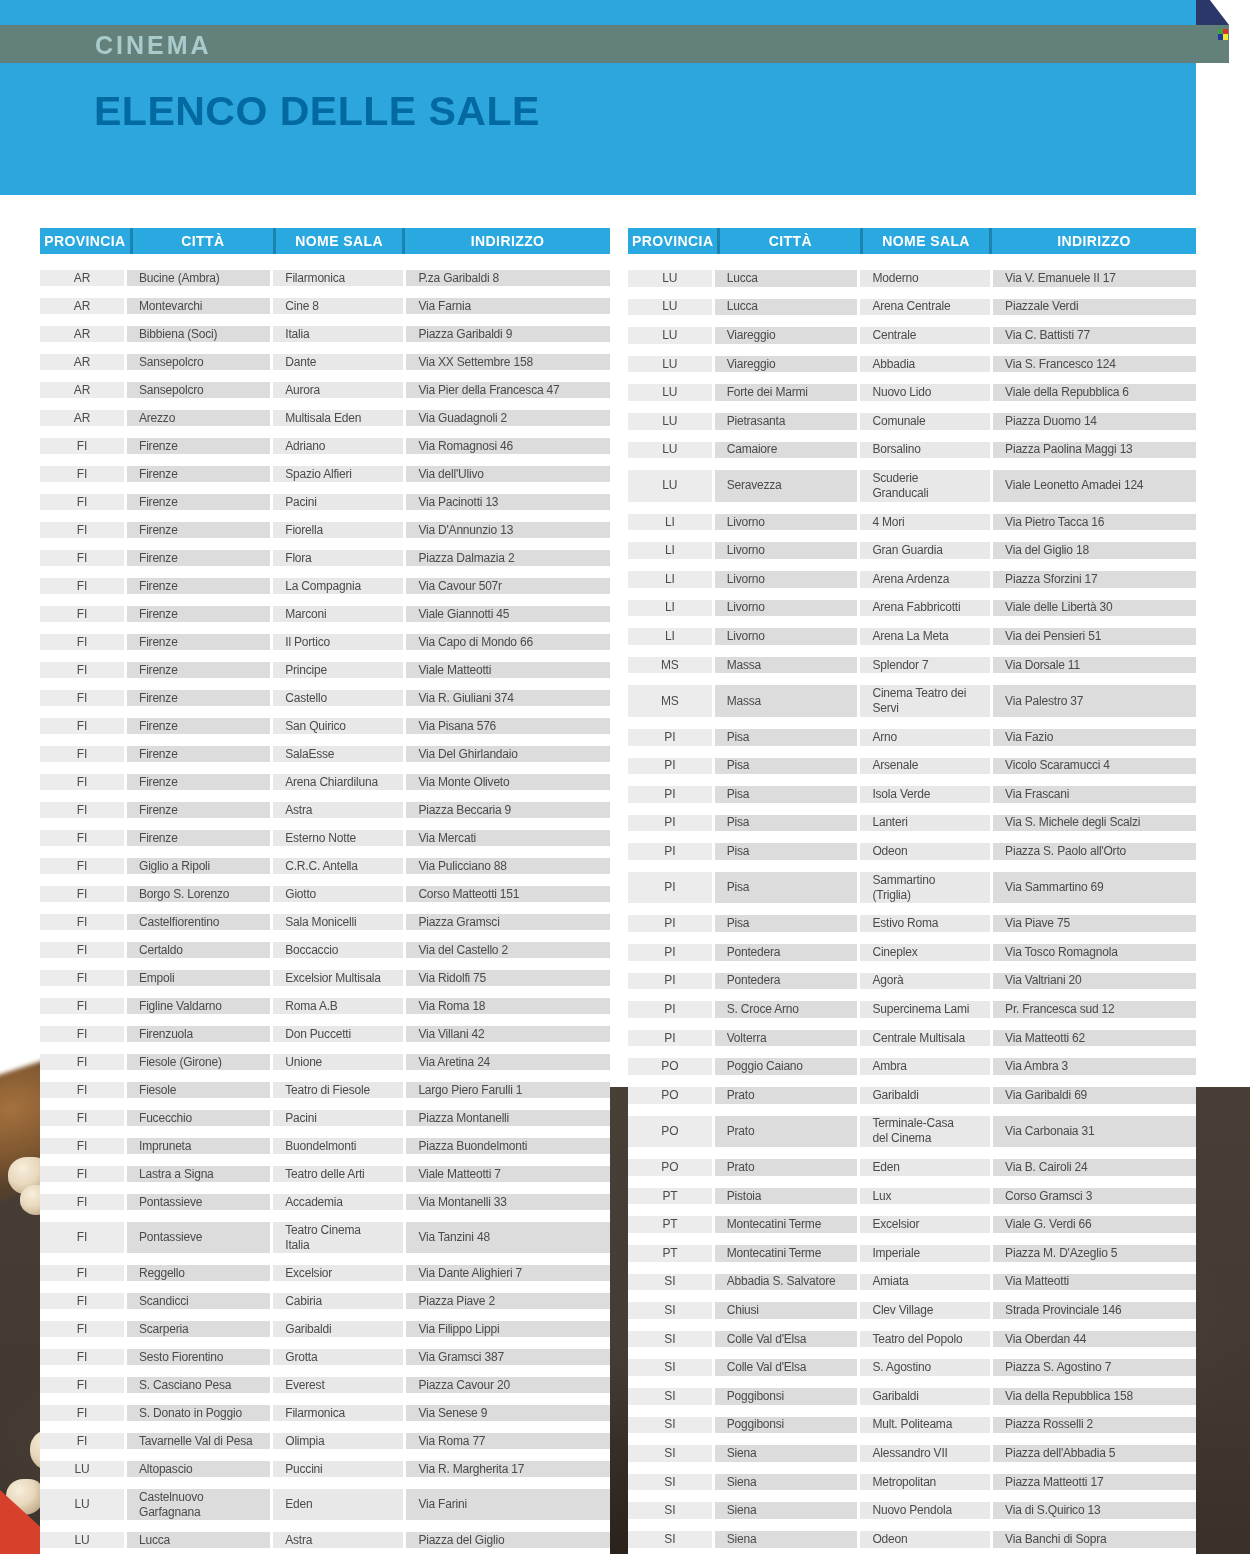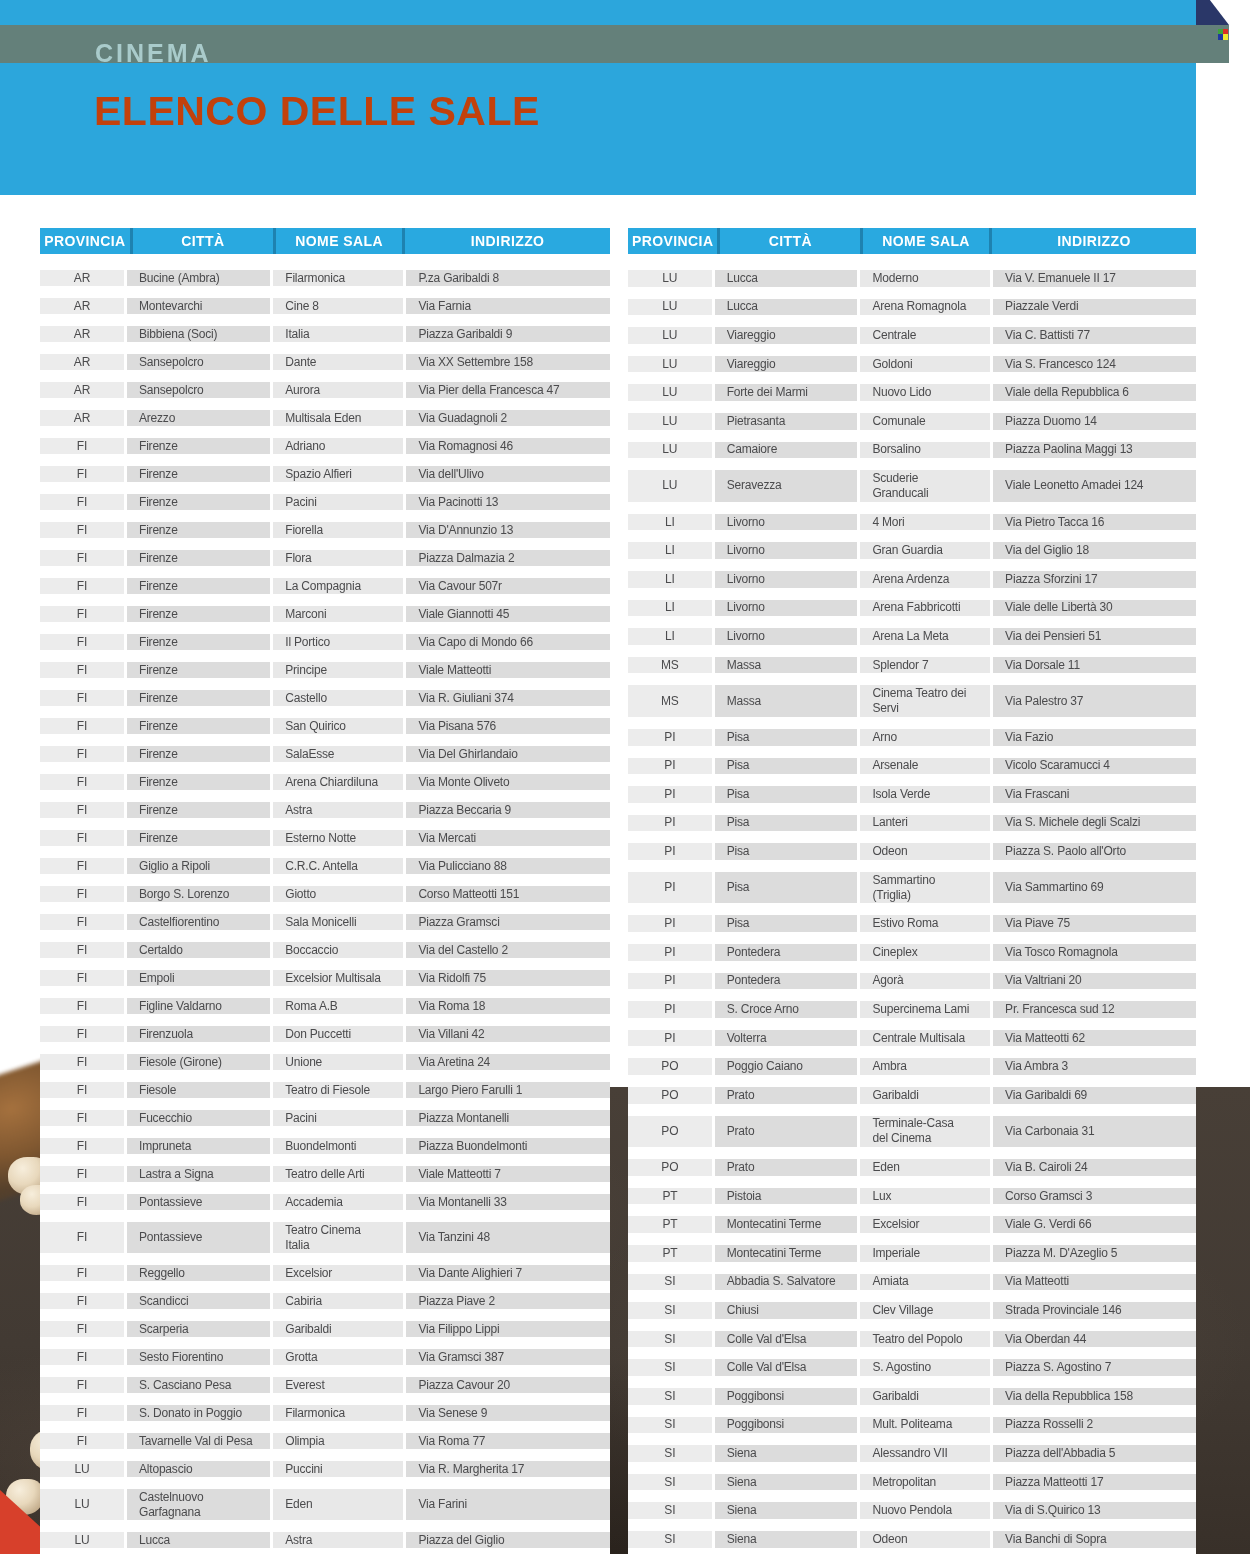--- a/index.html
+++ b/index.html
@@ -32,35 +32,35 @@
   }
   .red-corner {
     position:absolute; left:0; top:403px; width:70px; height:64px;
     background:#D7402B; clip-path:polygon(0 0, 100% 100%, 0 100%);
   }
 
   
   .banner-blue { position:absolute; left:0; top:0; width:1196px; height:195px; background:#2CA6DC; }
   .kicker-band { position:absolute; left:0; top:25px; width:1229px; height:38px; background:#64807A; }
   .kicker {
-    position:absolute; left:95px; top:12px; height:32px; display:flex; align-items:center;
+    position:absolute; left:95px; top:4px; height:32px; display:flex; align-items:center;
     font-size:25px; font-weight:bold; letter-spacing:3px; color:#A9CBCB;
   }
   .corner-fold {
     position:absolute; left:1196px; top:0; width:33px; height:25px;
     background:#2A3768; clip-path:polygon(0 0, 42% 0, 100% 100%, 0 100%);
   }
   .mini-logo {
     position:absolute; left:1218px; top:29px; width:10px; height:11px;
     display:grid; grid-template-columns:5px 5px; grid-template-rows:5px 6px;
   }
   .mini-logo span { display:block; }
   .page-title {
     position:absolute; left:94px; top:88px;
-    color:#c2410c; font-size:41px; font-weight:bold; letter-spacing:.5px;
+    color:#0369a1; font-size:41px; font-weight:bold; letter-spacing:.5px;
   }
 
   
   .tbl { position:absolute; top:228px; height:1193px; background:#ffffff; }
   .tbl-left  { left:40px;  width:570px; }
   .tbl-right { left:628px; width:568px; }
 
   .thead { display:flex; height:26px; background:#1E82B0; column-gap:3px; }
   .tbody { display:flex; flex-direction:column; height:1306px; margin-top:16px; background:#ffffff; row-gap:12px; }
   .tr { flex:1 1 auto; min-height:0; display:flex; column-gap:3px; background:#ffffff; }
@@ -412,33 +412,33 @@
     <div class="tbody">
       <div class="tr">
         <div class="td c0">LU</div>
         <div class="td c1">Lucca</div>
         <div class="td c2">Moderno</div>
         <div class="td c3">Via V. Emanuele II 17</div>
       </div>
       <div class="tr">
         <div class="td c0">LU</div>
         <div class="td c1">Lucca</div>
-        <div class="td c2">Arena Romagnola</div>
+        <div class="td c2">Arena Centrale</div>
         <div class="td c3">Piazzale Verdi</div>
       </div>
       <div class="tr">
         <div class="td c0">LU</div>
         <div class="td c1">Viareggio</div>
         <div class="td c2">Centrale</div>
         <div class="td c3">Via C. Battisti 77</div>
       </div>
       <div class="tr">
         <div class="td c0">LU</div>
         <div class="td c1">Viareggio</div>
-        <div class="td c2">Goldoni</div>
+        <div class="td c2">Abbadia</div>
         <div class="td c3">Via S. Francesco 124</div>
       </div>
       <div class="tr">
         <div class="td c0">LU</div>
         <div class="td c1">Forte dei Marmi</div>
         <div class="td c2">Nuovo Lido</div>
         <div class="td c3">Viale della Repubblica 6</div>
       </div>
       <div class="tr">
         <div class="td c0">LU</div>

